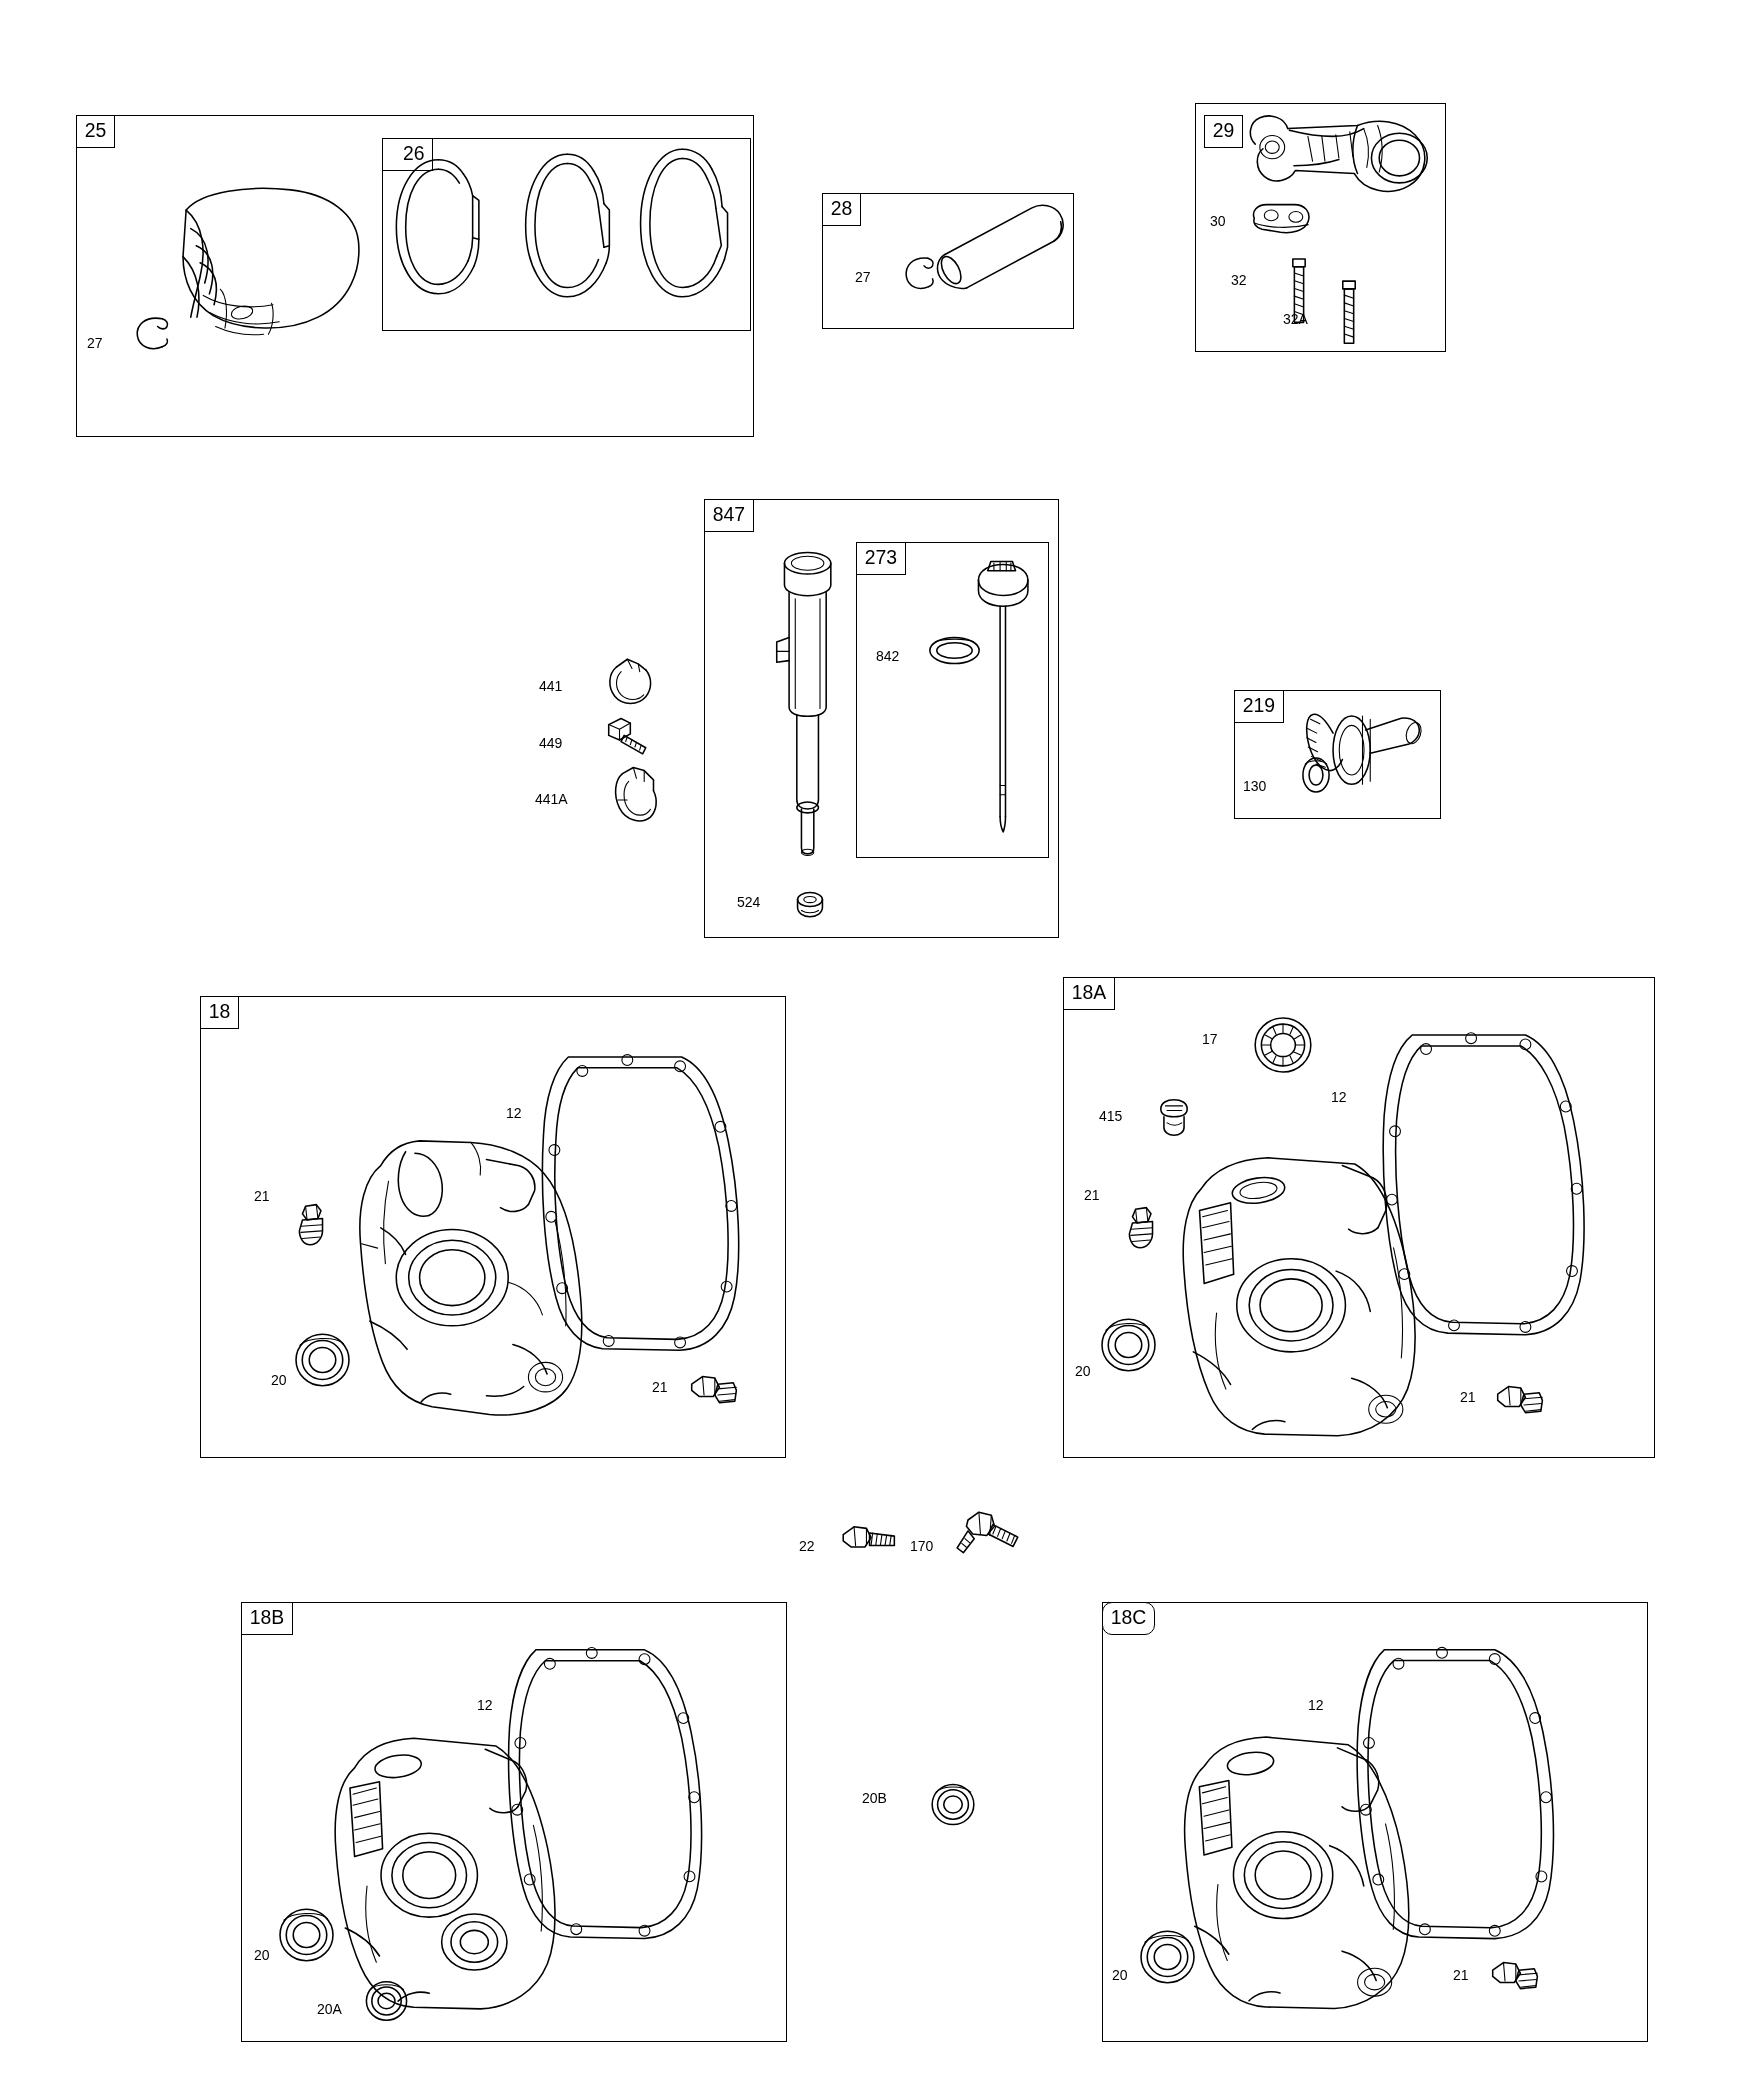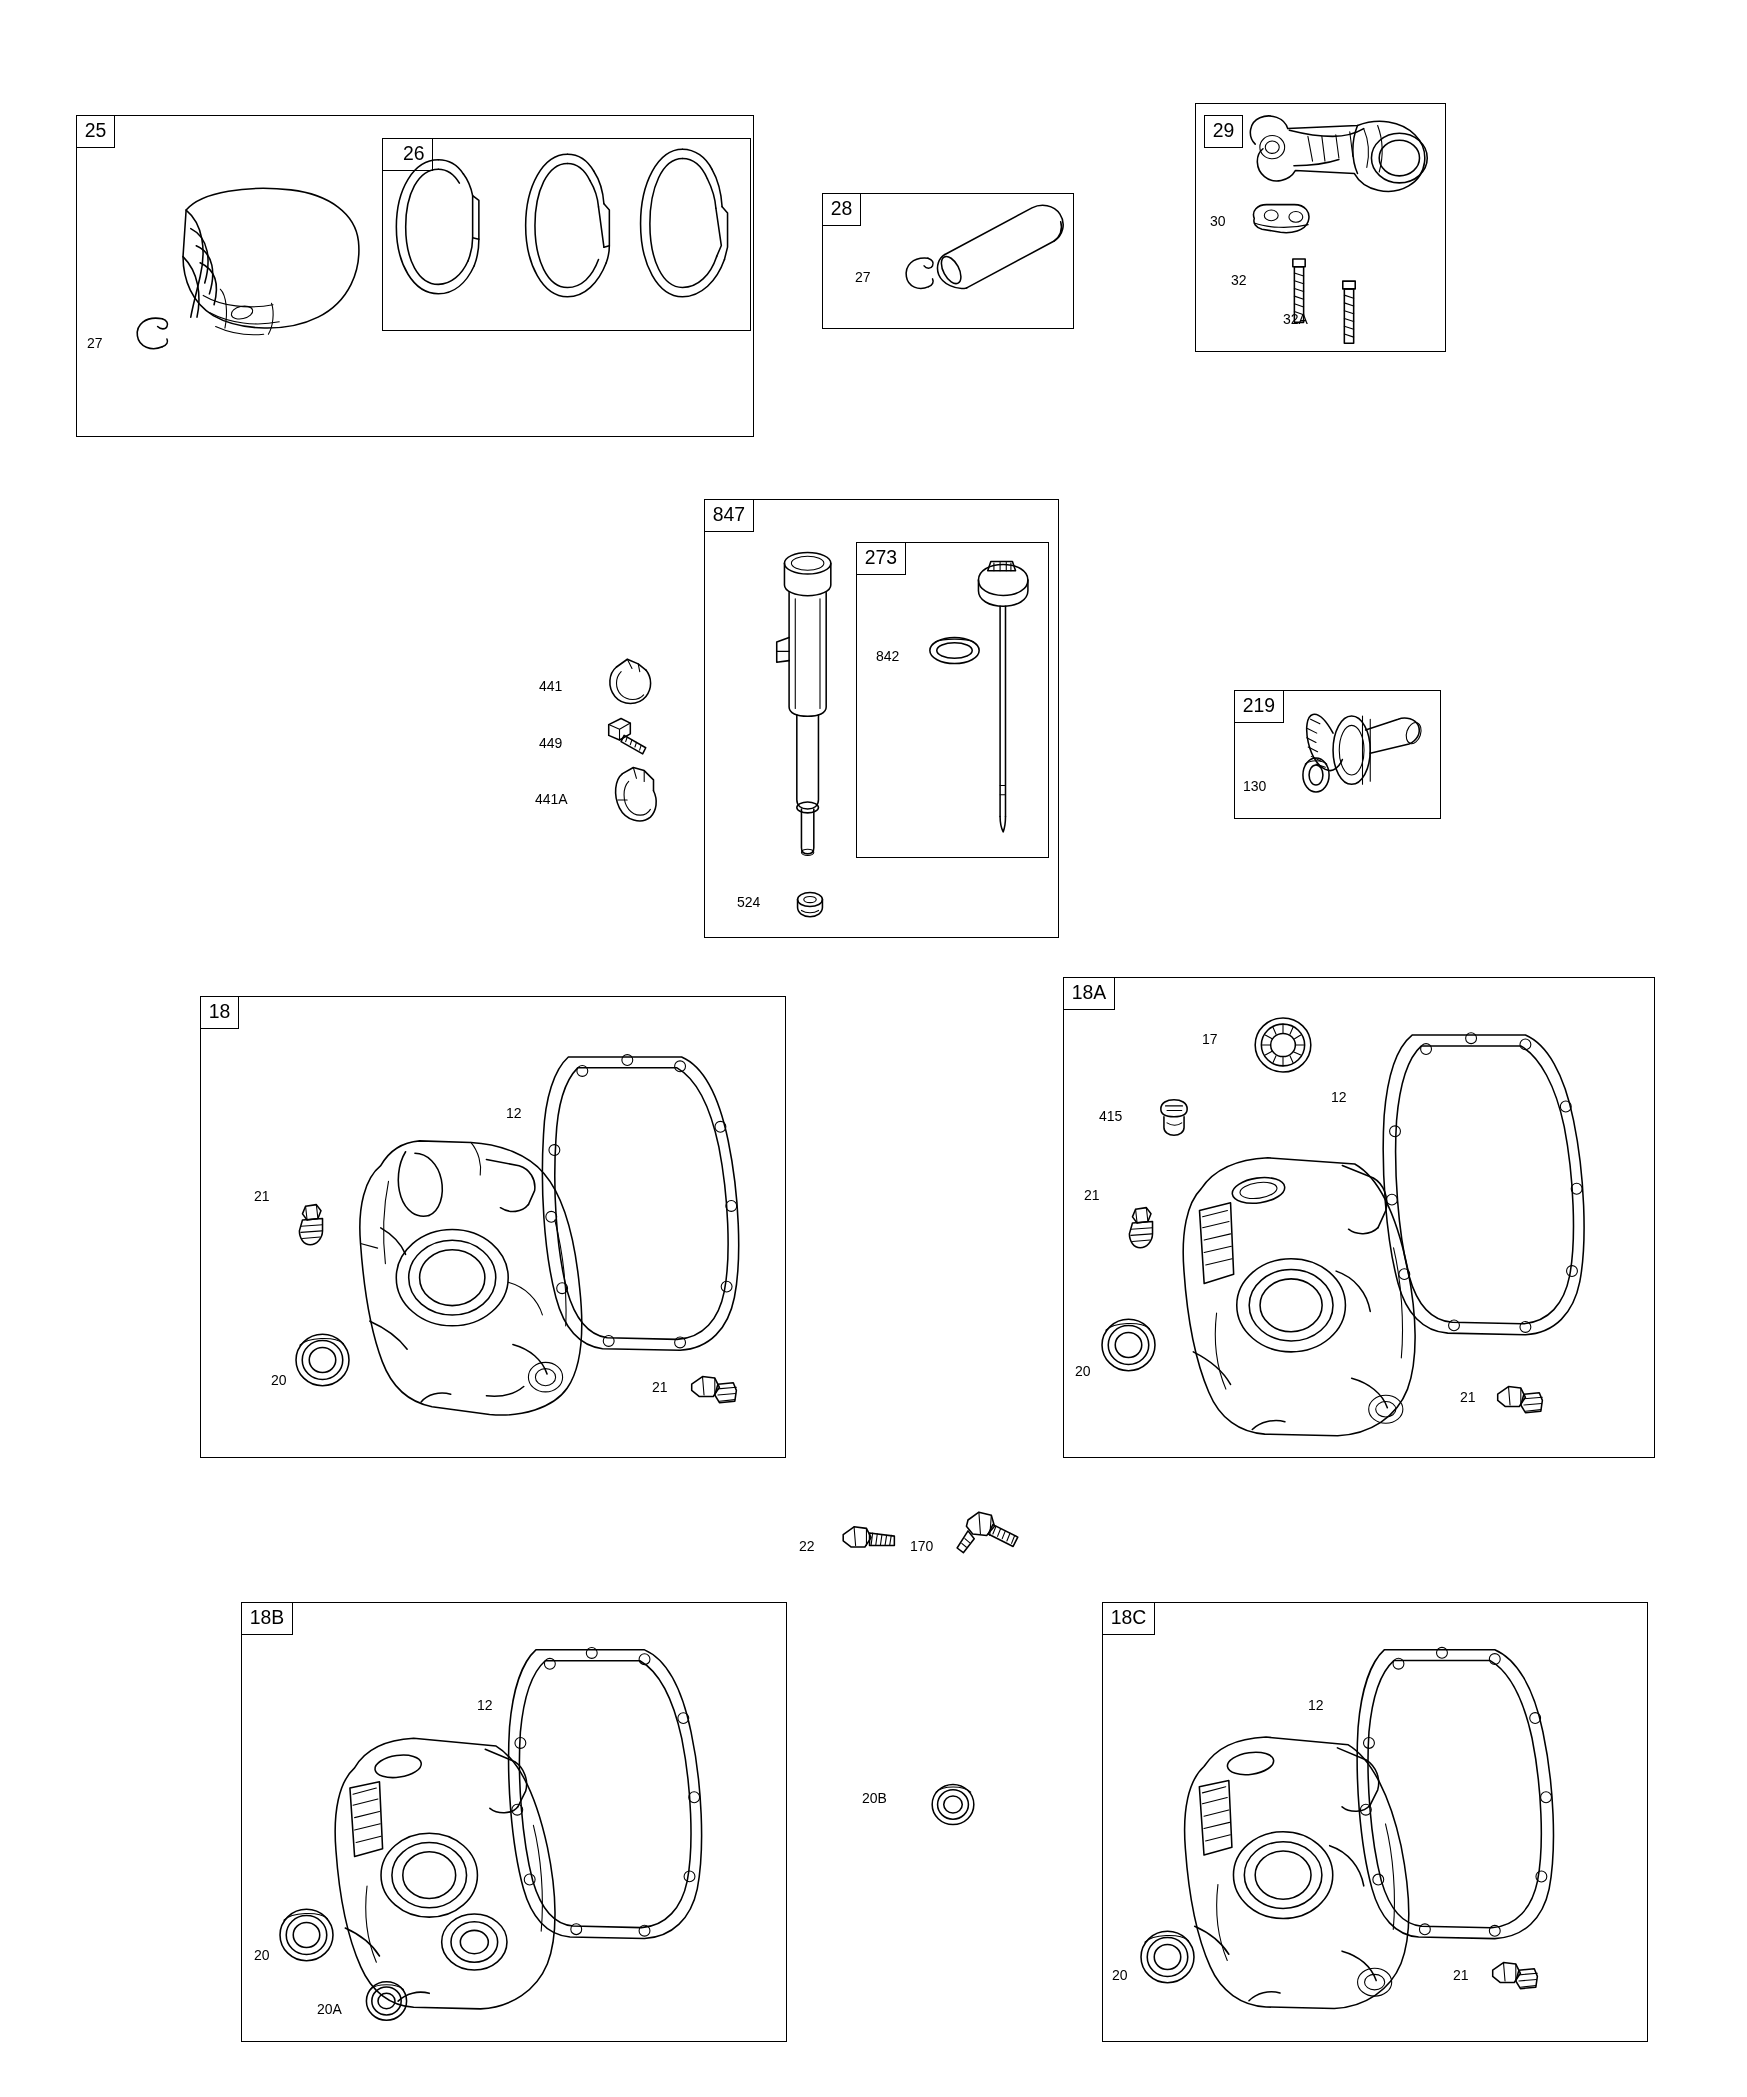--- a/index.html
+++ b/index.html
@@ -534,21 +534,21 @@
     <svg width="54" height="51" viewBox="0 0 70 66">
       <ellipse class="ln" cx="35" cy="33" rx="27" ry="26"></ellipse>
       <ellipse class="ln" cx="35" cy="33" rx="20" ry="19"></ellipse>
       <ellipse class="ln" cx="35" cy="33" rx="12" ry="11"></ellipse>
       <path class="lnth" d="M13 17 C 22 8, 48 8, 58 17"></path>
     </svg>
   </div>
   <div class="callout" style="left:862px;top:1791px;">20B</div>
 
   <div class="box" style="left:1102px;top:1602px;width:544px;height:438px;"></div>
-  <div class="boxlabel" style="left:1102px;top:1602px;">18C</div>
+  <div class="boxlabel" style="left:1102px;top:1602px;border-radius:10px;">18C</div>
 
   <div class="part" style="left:1159px;top:1701px;">
     <svg width="287" height="311" viewBox="0 0 370 400">
       <path class="ln" d="M58 84 C 38 102, 30 140, 34 190 C 38 246, 48 302, 66 342 C 80 374, 106 392, 138 394 L 226 396 C 266 394, 298 372, 312 338 C 326 302, 324 246, 312 186 C 298 122, 274 74, 244 56 L 138 46 C 98 48, 74 60, 58 84 Z"></path>
       <ellipse class="ln" cx="160" cy="224" rx="64" ry="56"></ellipse>
       <ellipse class="ln" cx="160" cy="224" rx="50" ry="43"></ellipse>
       <ellipse class="ln" cx="160" cy="224" rx="36" ry="31"></ellipse>
       <ellipse class="ln" cx="118" cy="80" rx="30" ry="14" transform="rotate(-8 118 80)"></ellipse>
       <path class="ln" d="M52 110 L 90 102 L 94 188 L 58 198 Z"></path>
       <path class="lnth" d="M56 118 L 86 110 M56 132 L 88 124 M58 148 L 90 140 M58 164 L 91 156 M60 180 L 92 172"></path>

